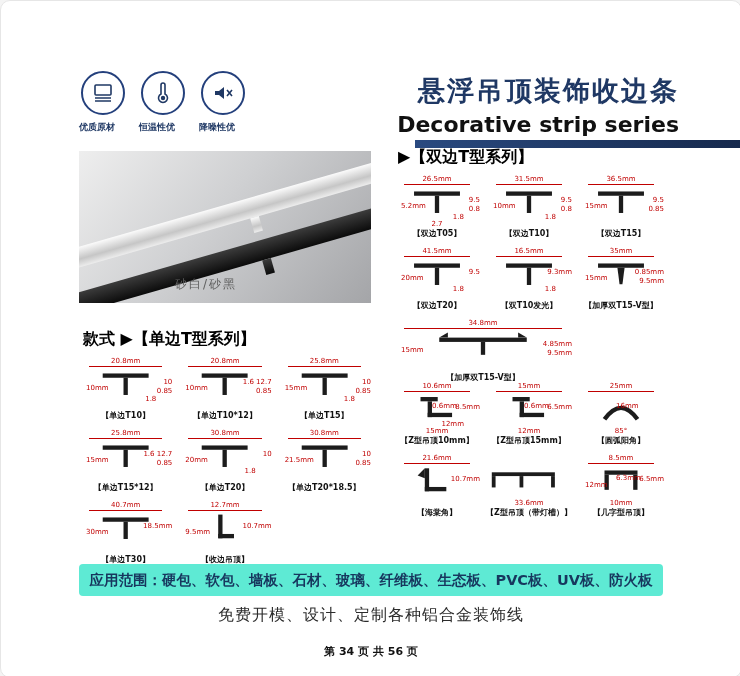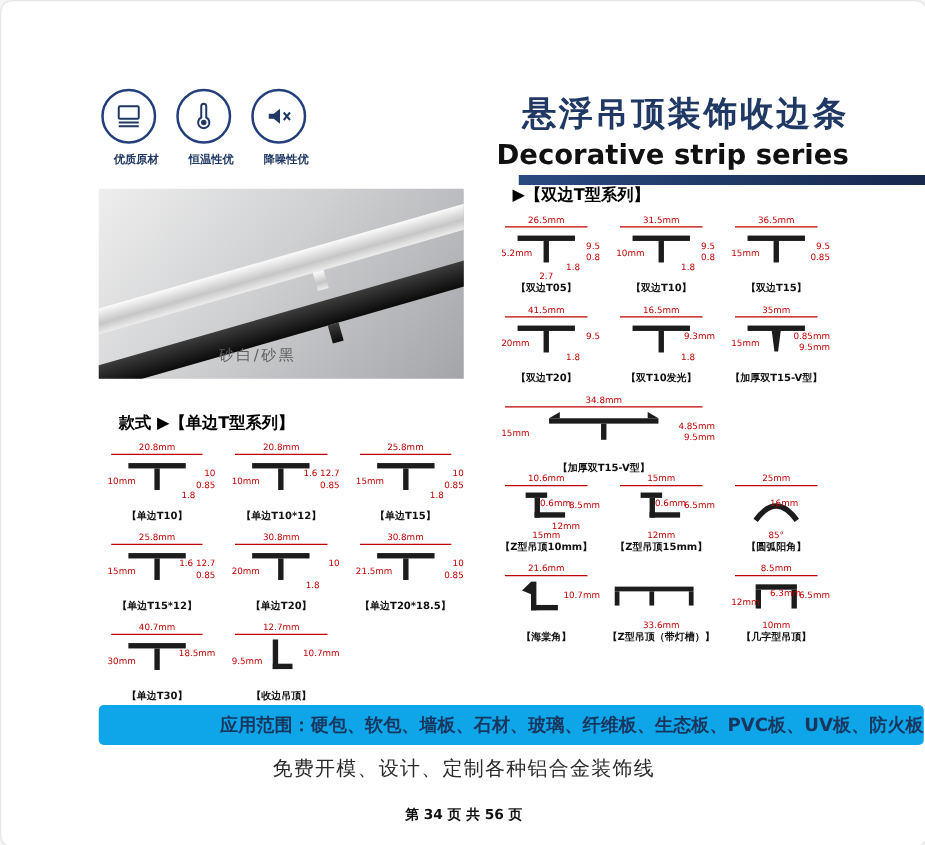--- a/index.html
+++ b/index.html
@@ -2,35 +2,35 @@
 <html><head>
 <meta charset="utf-8">
 <style>
   html,body{margin:0;padding:0;background:#f4f4f4;}
   body{font-family:"DejaVu Sans","Liberation Sans",sans-serif;}
   .page{position:relative;width:740px;height:676px;background:#fff;border:1px solid #e6e6e6;
         border-radius:10px;overflow:hidden;margin:0 auto;}
 
   
   .features{position:absolute;left:78px;top:70px;display:flex;gap:12px;}
-  .feature{width:48px;text-align:right;}
+  .feature{width:48px;text-align:left;}
   .circle{width:44px;height:44px;border:2px solid #24407c;border-radius:50%;
           display:flex;align-items:center;justify-content:center;margin:0 auto;background:#fff;box-sizing:border-box;}
   .circle.filled{background:#1f3864;}
   .feature-label{margin-top:6px;font-size:9px;font-weight:600;color:#1f3864;white-space:nowrap;}
   .title-block{position:absolute;right:62px;top:72px;text-align:right;}
   .title-block h1{margin:0;font-size:27px;letter-spacing:2px;color:#1f3864;font-weight:800;}
   .title-block h2{margin:3px 0 0;font-size:22px;color:#111;font-weight:700;}
   .title-bar{position:absolute;left:414px;right:0;top:139px;height:8px;
              background:linear-gradient(90deg,#2a4a80,#16294d);}
 
   
   .col-left{position:absolute;left:78px;top:150px;width:292px;}
   .col-right{position:absolute;left:393px;top:146px;width:270px;}
-  .sec-title{font-size:13px;font-weight:bold;color:#000;margin:0 16px 8px;}
+  .sec-title{font-size:16px;font-weight:bold;color:#000;margin:0 4px 8px;}
   .sec-title.gap-top{margin-top:16px;}
 
   
   .photo{position:relative;height:152px;overflow:hidden;
          background:linear-gradient(130deg,#eeeeee 0%,#cfd0d2 45%,#a4a5a8 100%);}
   .strip{position:absolute;width:380px;height:20px;transform:rotate(-16deg);}
   .strip::after{content:"";position:absolute;left:54%;top:20px;width:9px;height:15px;background:inherit;}
   .strip.silver{top:52px;left:-36px;background:linear-gradient(#fbfbfb,#c6c6c6 60%,#ededed);}
   .strip.black{top:94px;left:-24px;background:linear-gradient(#3c3c3c,#0b0b0b);}
   .photo-caption{position:absolute;left:96px;bottom:10px;color:#5f5f5f;font-size:12px;letter-spacing:2px;}
@@ -46,22 +46,22 @@
   .dim-top::after{content:"";display:block;height:1px;background:#c00000;margin:1px 10px 0;}
   .dim-left{left:0;top:20px;padding-left:38px;}
   .dim-inner{left:7px;top:27px;}
   .dim-right{right:0;top:21px;text-align:right;}
   .dim-right2{right:0;top:30px;text-align:right;}
   .dim-bottom{bottom:-2px;left:0;right:0;text-align:center;}
   .dim-thick{right:16px;bottom:5px;}
   .plabel{text-align:center;font-size:8px;font-weight:bold;color:#111;margin-top:2px;white-space:nowrap;}
 
   
-  .app-box{position:absolute;left:78px;top:563px;width:660px;height:32px;border-radius:4px;
-           background:#0ea5e9;display:flex;align-items:center;justify-content:flex-end;}
+  .app-box{position:absolute;left:78px;top:563px;width:584px;height:32px;border-radius:4px;
+           background:#5eead4;display:flex;align-items:center;justify-content:center;}
   .app-box span{font-size:14.5px;font-weight:bold;color:#17375e;white-space:nowrap;}
   .service{position:absolute;left:78px;top:604px;width:584px;text-align:center;
            font-size:16px;color:#2b2b2b;letter-spacing:1px;}
   .pageno{position:absolute;left:0;top:643px;width:740px;text-align:center;
           font-size:11px;font-weight:bold;color:#111;}
 </style>
 </head>
 <body>
 
 <div class="page">

